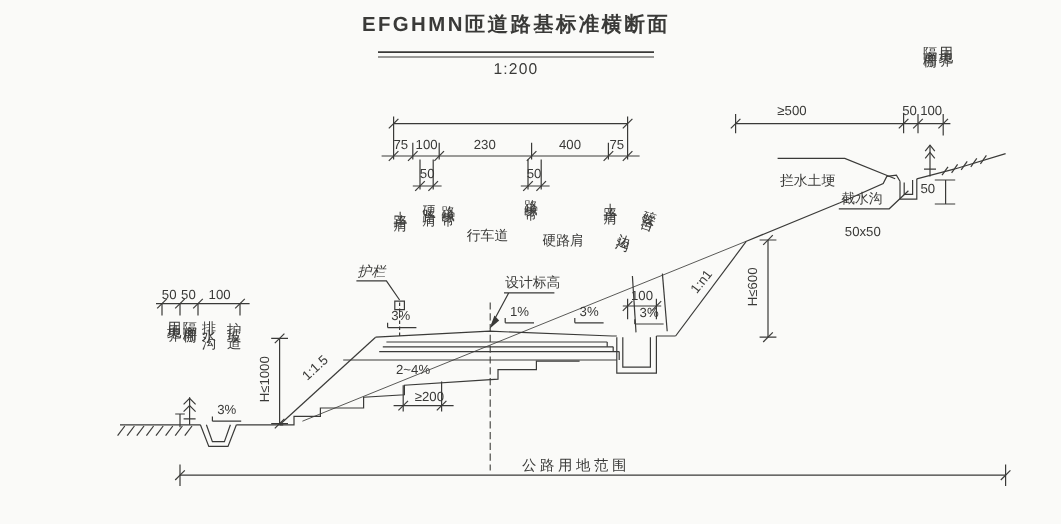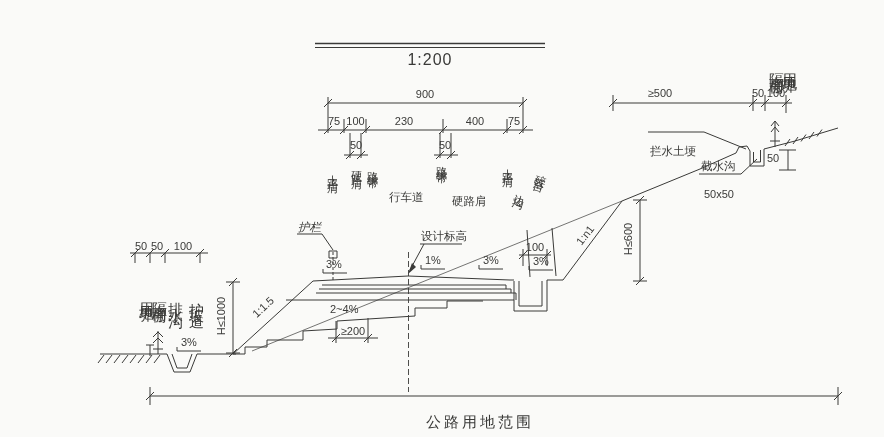--- a/index.html
+++ b/index.html
@@ -13,22 +13,22 @@
   #deco .dash{stroke-dasharray:6 3;stroke-width:0.9;}
   #deco .dash2{stroke-dasharray:3 2;}
   #deco polygon{fill:var(--ink);stroke:none;}
   .lbl{position:absolute;font-size:11.5px;line-height:1.1;white-space:nowrap;color:var(--ink);}
   .dim{font-size:11px;}
   .c{text-align:center;}
   .v{writing-mode:vertical-rl;text-orientation:upright;letter-spacing:3px;}
   .vw{writing-mode:vertical-rl;text-orientation:upright;letter-spacing:6px;}
   .rot{transform-origin:50% 50%;}
   .title{font-size:17px;letter-spacing:2px;font-weight:bold;}
-  .scale{font-size:16px;letter-spacing:1px;}
-  .small{font-size:15px;margin-top:32px;}
+  .scale{font-size:13px;letter-spacing:1px;}
+  .small{font-size:12px;}
 </style>
 </head>
 <body>
 
 <div id="stage">
 
   <svg id="deco" width="884" height="437" viewBox="0 0 884 437">
 
     <g>
       <path class="thick" d="M315,43.5 H545"></path>
@@ -188,23 +188,23 @@
       </g>
     <g id="hatchR" class="thin">
         <line x1="790" y1="139" x2="785" y2="146"></line>
         <line x1="798" y1="137" x2="793" y2="144"></line>
         <line x1="806" y1="134.5" x2="801" y2="141.5"></line>
         <line x1="814" y1="132" x2="809" y2="139"></line>
         <line x1="822" y1="129.5" x2="817" y2="136.5"></line>
       </g>
   </svg>
 
+  <div class="lbl title c" style="left:280px;top:12px;width:300px;">EFGHMN匝道路基标准横断面</div>
   <div class="lbl scale c" style="left:280px;top:51px;width:300px;">1:200</div>
 
-  <div class="lbl dim c" style="left:330px;top:88px;width:190px;">900</div>
   <div class="lbl dim c" style="left:324px;top:115px;width:20px;">75</div>
   <div class="lbl dim c" style="left:344px;top:115px;width:23px;">100</div>
   <div class="lbl dim c" style="left:390px;top:115px;width:28px;">230</div>
   <div class="lbl dim c" style="left:461px;top:115px;width:28px;">400</div>
   <div class="lbl dim c" style="left:503px;top:115px;width:22px;">75</div>
   <div class="lbl dim c" style="left:344px;top:139px;width:24px;">50</div>
   <div class="lbl dim c" style="left:433px;top:139px;width:24px;">50</div>
 
   <div class="lbl dim c" style="left:630px;top:87px;width:60px;">≥500</div>
   <div class="lbl dim c" style="left:748px;top:87px;width:20px;">50</div>
@@ -223,21 +223,21 @@
   <div class="lbl dim c" style="left:132px;top:240px;width:18px;">50</div>
   <div class="lbl dim c" style="left:148px;top:240px;width:18px;">50</div>
   <div class="lbl dim c" style="left:170px;top:240px;width:26px;">100</div>
   <div class="lbl small v" style="left:138px;top:258px;">用地界</div>
   <div class="lbl small v" style="left:151px;top:258px;">隔离栅</div>
   <div class="lbl small vw" style="left:167px;top:258px;">排水沟</div>
   <div class="lbl small vw" style="left:188px;top:258px;">护坡道</div>
   <div class="lbl dim rot c" style="left:191px;top:310px;width:60px;transform:rotate(-90deg);">H≤1000</div>
   <div class="lbl dim rot c" style="left:243px;top:301px;width:40px;transform:rotate(-43deg);">1:1.5</div>
   <div class="lbl dim" style="left:330px;top:303px;">2~4%</div>
-  <div class="lbl dim c" style="left:336px;top:325px;width:34px;">≥200</div>
+  <div class="lbl dim c" style="left:336px;top:325px;width:34px;text-align:right;">≥200</div>
 
   <div class="lbl" style="left:298px;top:221px;font-style:italic;">护栏</div>
   <div class="lbl v" style="left:326px;top:166px;">土路肩</div>
   <div class="lbl v" style="left:350px;top:162px;">硬路肩</div>
   <div class="lbl v" style="left:366px;top:162px;">路缘带</div>
   <div class="lbl" style="left:389px;top:191px;">行车道</div>
   <div class="lbl" style="left:421px;top:230px;">设计标高</div>
   <div class="lbl v" style="left:435px;top:157px;">路缘带</div>
   <div class="lbl" style="left:452px;top:195px;">硬路肩</div>
   <div class="lbl v" style="left:501px;top:160px;">土路肩</div>

